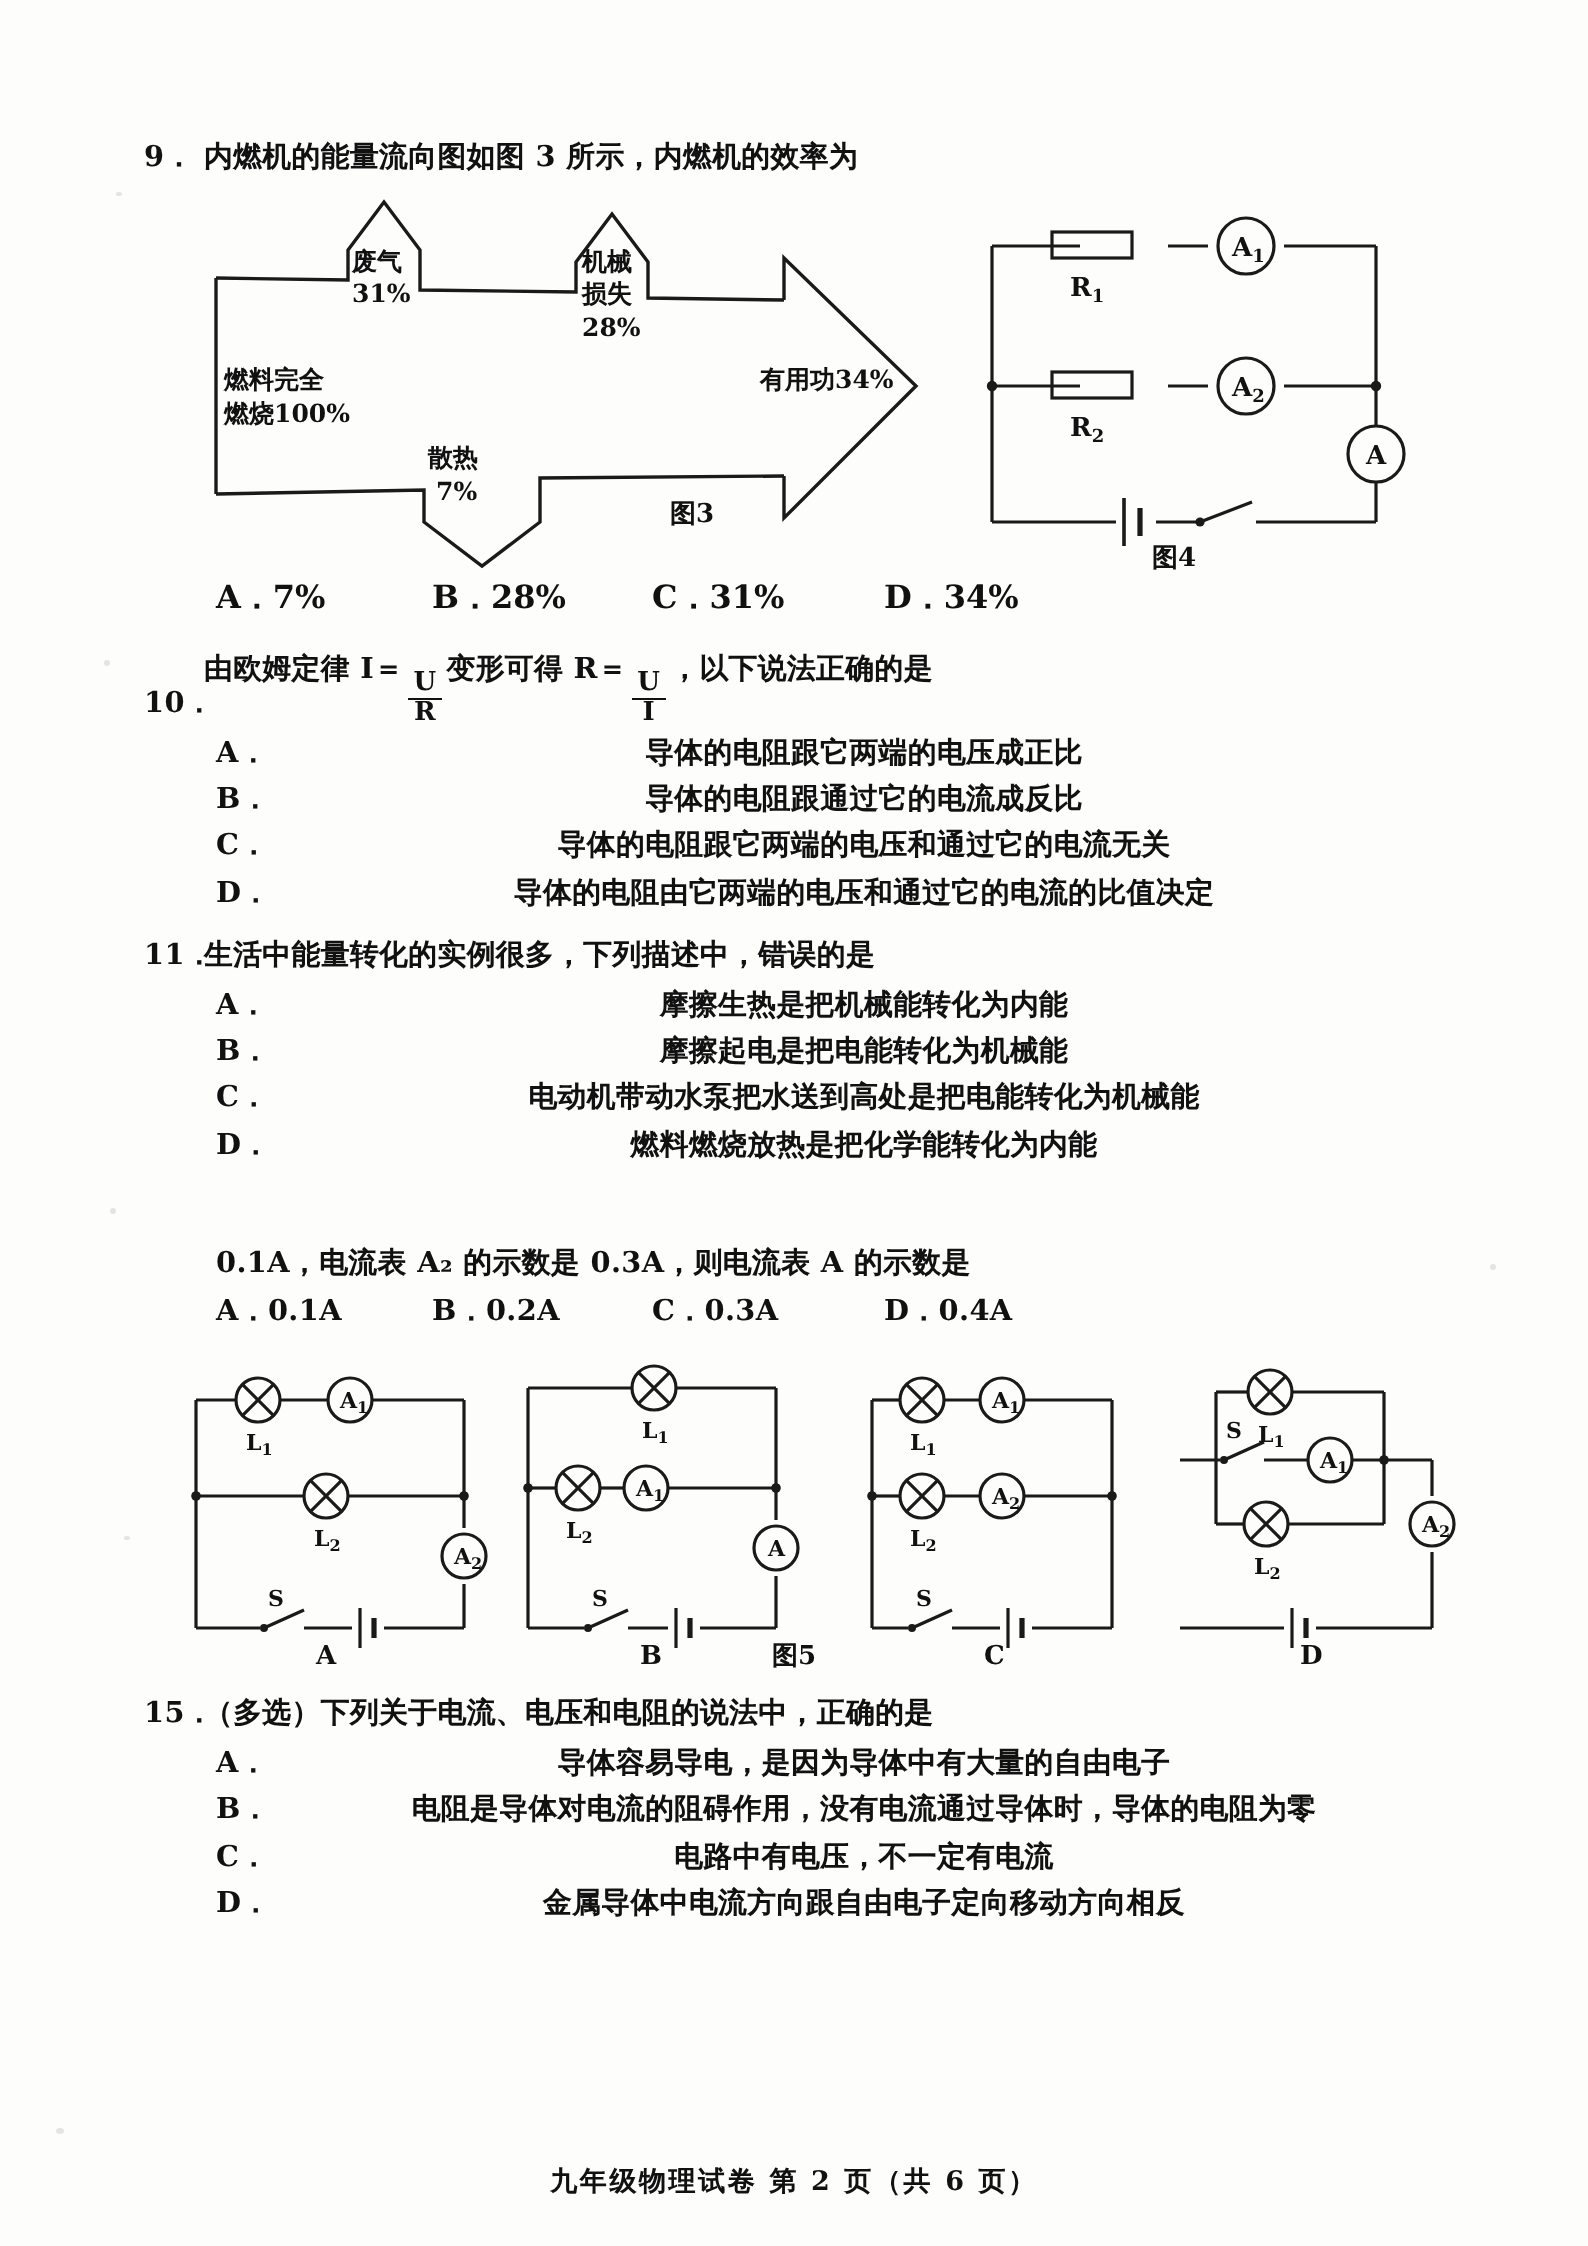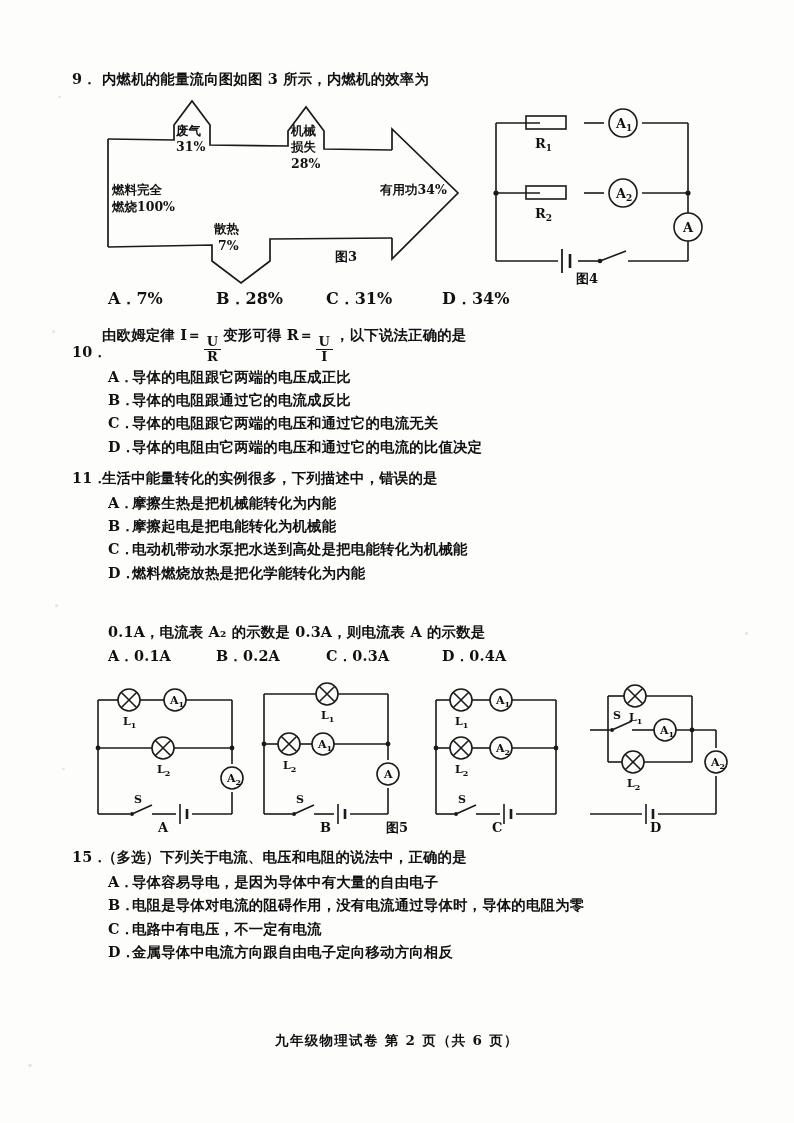--- a/index.html
+++ b/index.html
@@ -58,21 +58,21 @@
     display: flex;
     align-items: flex-start;
     padding-left: 36px;
     font-weight: 600;
     line-height: 1.62;
   }
   .opt-letter {
     flex: 0 0 auto;
     width: 24px;
   }
-  .opt-body { flex: 1 1 auto; }
+  .opt-body { flex: 1 1 auto; text-align: center; }
 
   .opt-row {
     display: flex;
     padding-left: 36px;
     font-weight: 600;
     line-height: 1.7;
   }
   .opt-row .cell {
     white-space: nowrap;
   }
@@ -135,21 +135,21 @@
     height: 148px;
   }
   .circ-cell.c-a { left: 0; }
   .circ-cell.c-b { left: 168px; }
   .circ-cell.c-c { left: 338px; }
   .circ-cell.c-d { left: 498px; }
 
   .footer {
     position: absolute;
     left: 0;
-    top: 1032px;
+    top: 1082px;
     width: 794px;
     text-align: center;
     font-size: 13.5px;
     font-weight: 600;
     letter-spacing: 1.3px;
     font-family: "DejaVu Serif", "Liberation Serif", serif;
   }
 
   svg { display: block; overflow: visible; }
   svg text {

